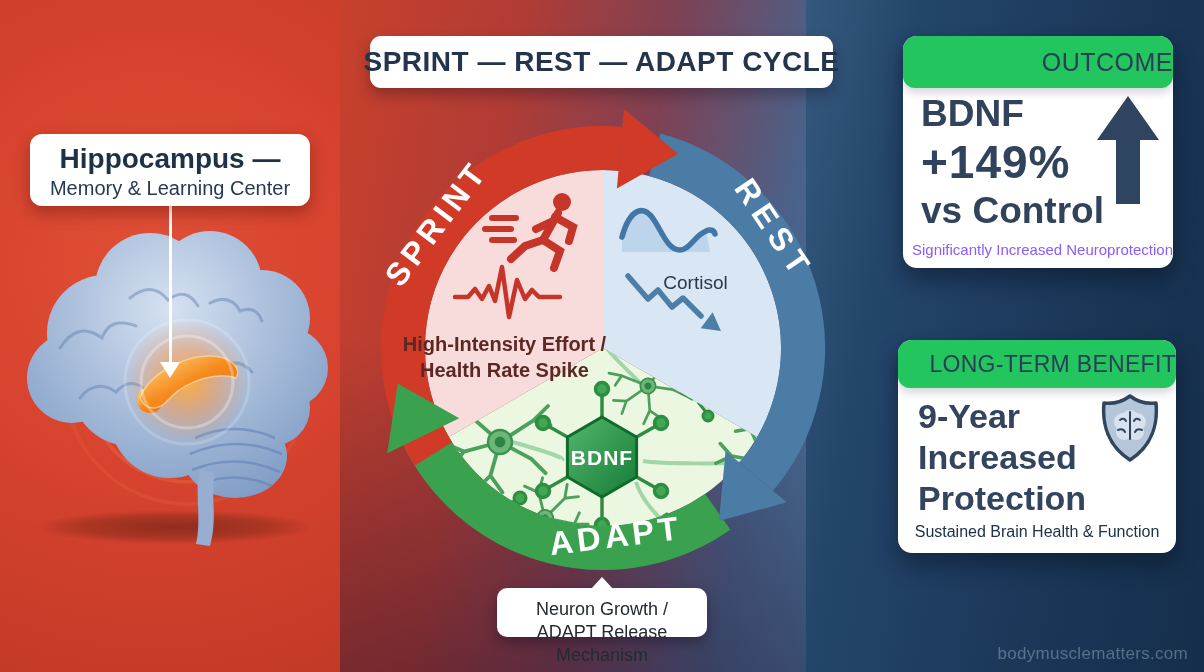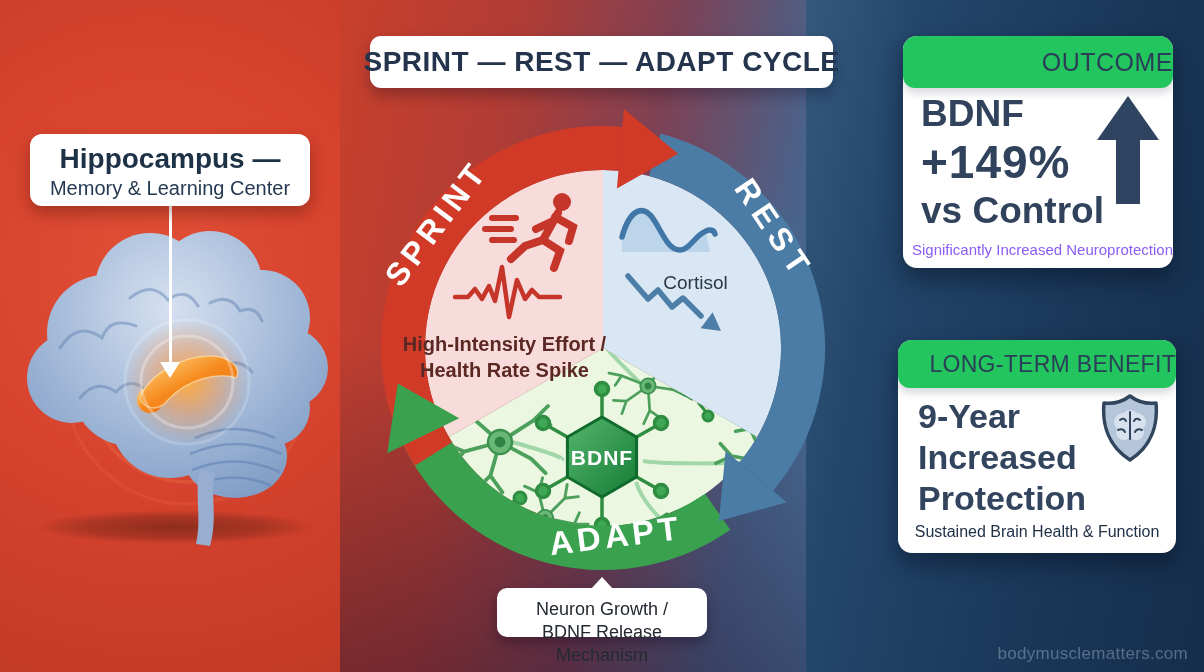--- a/index.html
+++ b/index.html
@@ -268,21 +268,21 @@
       <text transform="translate(277,457) rotate(-7)" text-anchor="middle" font-size="33" font-weight="bold" fill="#ffffff" letter-spacing="4">ADAPT</text>
     </svg>
 
     <div class="cap cap-sprint">
       <div>High-Intensity Effort /</div>
       <div>Health Rate Spike</div>
     </div>
     <div class="cortisol">Cortisol</div>
     <div class="callout">
       <div class="c1">Neuron Growth /</div>
-      <div class="c2">BDNF Release Mechanism</div>
+      <div class="c2">ADAPT Release Mechanism</div>
     </div>
   </div>
 
   <div class="panel panel-right">
 
     <div class="card card-outcome">
       <div class="card-header">OUTCOME</div>
       <div class="metric m1">BDNF</div>
       <div class="metric m2">+149%</div>
       <div class="metric m3">vs Control</div>

